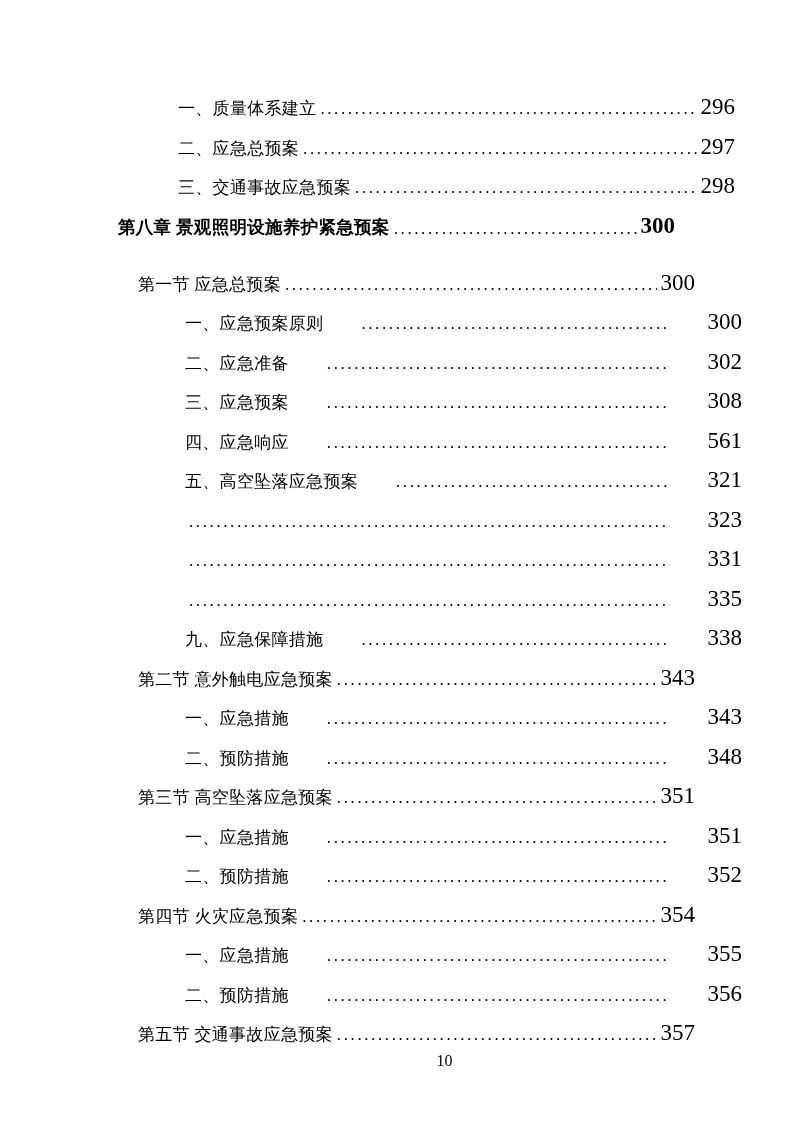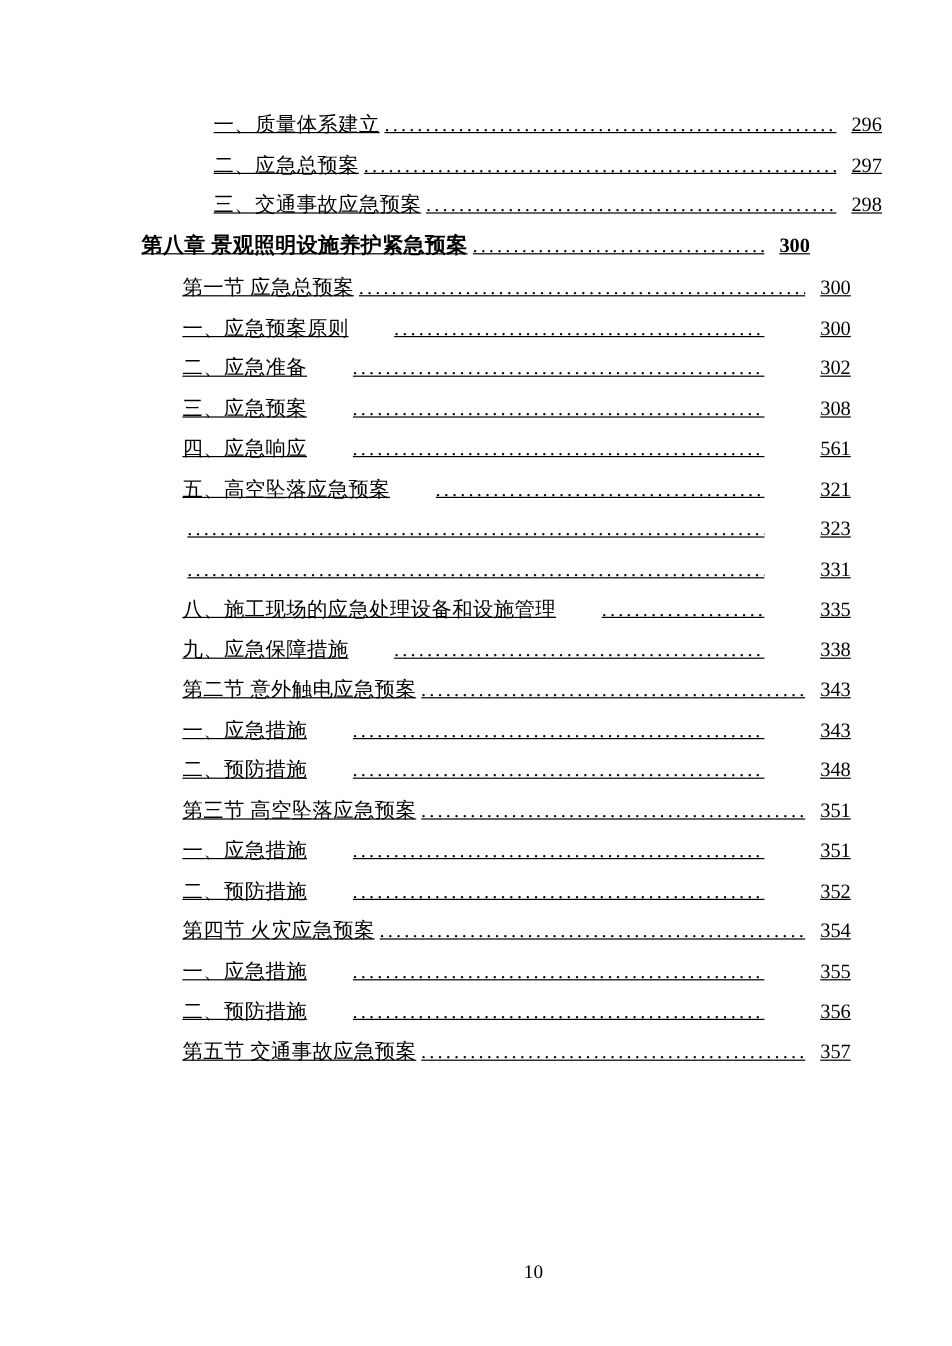--- a/index.html
+++ b/index.html
@@ -17,21 +17,20 @@
   }
   .page {
     position: relative;
     width: 793px;
     height: 1122px;
     box-sizing: border-box;
     padding: 95px 118px 0 118px;
   }
   .toc {
     display: block;
-    text-decoration: underline;
   }
   .toc-entry {
     display: flex;
     align-items: baseline;
     width: 100%;
     line-height: 1;
     margin-bottom: 16.5px;
     white-space: nowrap;
   }
   .toc-title {
@@ -43,42 +42,43 @@
     flex: 1 1 auto;
     overflow: hidden;
     white-space: nowrap;
     font-size: 17px;
     margin: 0 4px;
     letter-spacing: 2.6px;
     color: #000;
   }
   .toc-page {
     flex: 0 0 auto;
-    font-size: 17px;
+    font-size: 23px;
     text-align: right;
     min-width: 34px;
   }
 
   
   .lvl-chapter .toc-title {
     font-weight: bold;
     font-size: 17.5px;
   }
   .lvl-chapter .toc-page {
     font-weight: bold;
   }
   .lvl-chapter {
     margin-left: 0px;
-    margin-bottom: 18px;
+    margin-bottom: 34px;
+    align-items: flex-end;
   }
   .lvl-section {
-    margin-left: 34px;
+    margin-left: 20px;
   }
   .lvl-item {
-    margin-left: 34px;
+    margin-left: 67px;
     gap: 34px;
   }
   .lvl-item-top {
     margin-left: 60px;
   }
 
   .page-number {
     position: absolute;
     bottom: 52px;
     left: 0;
@@ -145,21 +145,20 @@
       </div>
       <div class="toc-entry lvl-item">
         <span class="toc-dots">................................................................................................................................................................</span>
         <span class="toc-page">323</span>
       </div>
       <div class="toc-entry lvl-item">
         <span class="toc-dots">................................................................................................................................................................</span>
         <span class="toc-page">331</span>
       </div>
       <div class="toc-entry lvl-item">
-        <span class="toc-title">八、施工现场的应急处理设备和设施管理</span>
         <span class="toc-dots">................................................................................................................................................................</span>
         <span class="toc-page">335</span>
       </div>
       <div class="toc-entry lvl-item">
         <span class="toc-title">九、应急保障措施</span>
         <span class="toc-dots">................................................................................................................................................................</span>
         <span class="toc-page">338</span>
       </div>
       <div class="toc-entry lvl-section">
         <span class="toc-title">第二节 意外触电应急预案</span>

